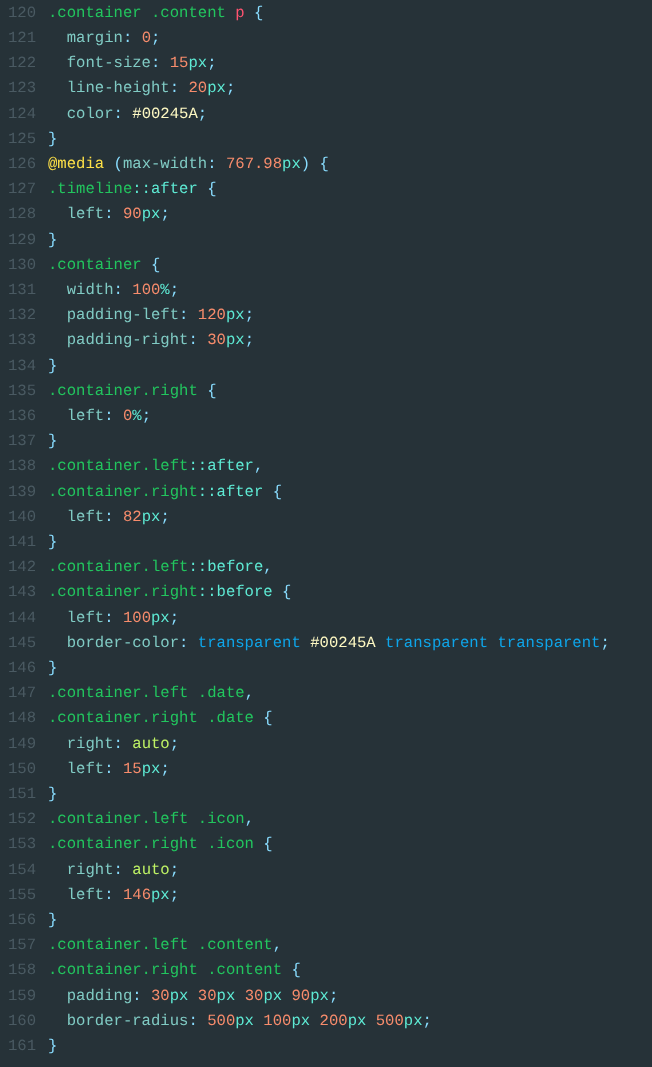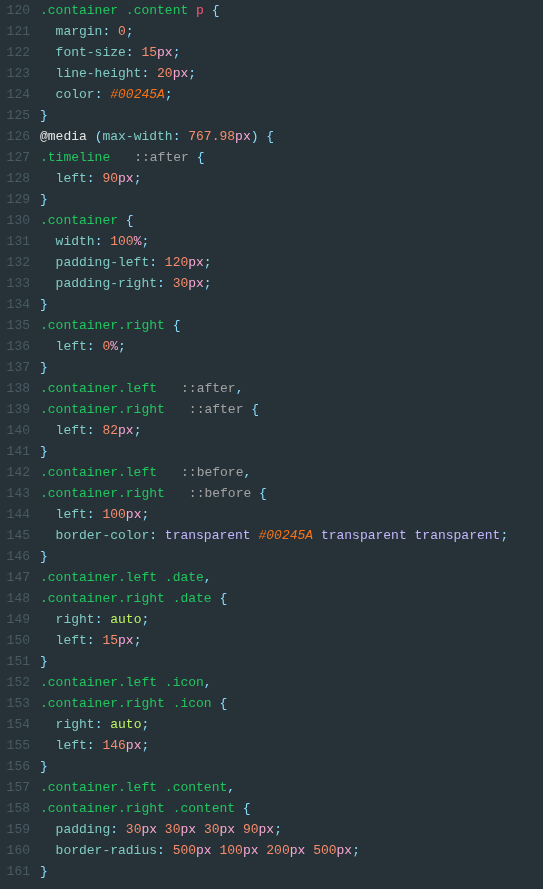--- a/index.html
+++ b/index.html
@@ -19,31 +19,31 @@
   padding-right: 10px;
   user-select: none;
   flex-shrink: 0;
 }
 .code {
   flex: 1;
   overflow-x: auto;
 }
 .line { display: block; height: 21px; }
 .sel-class { color: #22c55e; }
-.sel-pseudo { color: #a3a3a3; margin-left: 24px; }
+.sel-pseudo { color: #5eead4; }
 .sel-tag { color: #ff5370; }
 .prop { color: #80cbc4; }
 .punct { color: #89ddff; }
 .num { color: #f78c6c; }
-.unit { color: #f9a8d4; }
-.color1 { color: #f97316; font-style: italic; }
-.atrule { color: #e5e5e5; }
+.unit { color: #5eead4; }
+.color1 { color: #fef9c3; }
+.atrule { color: #fde047; }
 .atcond { color: #89ddff; }
 .kw-auto { color: #bef264; }
-.kw-trans { color: #c4b5fd; }
+.kw-trans { color: #0ea5e9; }
 </style>
 </head>
 <body>
 
 
 
 <div class="gutter"><span class="line">120</span><span class="line">121</span><span class="line">122</span><span class="line">123</span><span class="line">124</span><span class="line">125</span><span class="line">126</span><span class="line">127</span><span class="line">128</span><span class="line">129</span><span class="line">130</span><span class="line">131</span><span class="line">132</span><span class="line">133</span><span class="line">134</span><span class="line">135</span><span class="line">136</span><span class="line">137</span><span class="line">138</span><span class="line">139</span><span class="line">140</span><span class="line">141</span><span class="line">142</span><span class="line">143</span><span class="line">144</span><span class="line">145</span><span class="line">146</span><span class="line">147</span><span class="line">148</span><span class="line">149</span><span class="line">150</span><span class="line">151</span><span class="line">152</span><span class="line">153</span><span class="line">154</span><span class="line">155</span><span class="line">156</span><span class="line">157</span><span class="line">158</span><span class="line">159</span><span class="line">160</span><span class="line">161</span></div>
 <div class="code"><span class="line"><span class="sel-class">.container</span><span class="punct"> </span><span class="sel-class">.content</span><span class="punct"> </span><span class="sel-tag">p</span><span class="punct"> {</span></span><span class="line"><span class="punct">  </span><span class="prop">margin</span><span class="punct">: </span><span class="num">0</span><span class="punct">;</span></span><span class="line"><span class="punct">  </span><span class="prop">font-size</span><span class="punct">: </span><span class="num">15</span><span class="unit">px</span><span class="punct">;</span></span><span class="line"><span class="punct">  </span><span class="prop">line-height</span><span class="punct">: </span><span class="num">20</span><span class="unit">px</span><span class="punct">;</span></span><span class="line"><span class="punct">  </span><span class="prop">color</span><span class="punct">: </span><span class="color1">#00245A</span><span class="punct">;</span></span><span class="line"><span class="punct">}</span></span><span class="line"><span class="atrule">@media</span><span class="punct"> </span><span class="atcond">(</span><span class="prop">max-width</span><span class="atcond">: </span><span class="num">767.98</span><span class="unit">px</span><span class="atcond">)</span><span class="punct"> {</span></span><span class="line"><span class="sel-class">.timeline</span><span class="sel-pseudo">::after</span><span class="punct"> {</span></span><span class="line"><span class="punct">  </span><span class="prop">left</span><span class="punct">: </span><span class="num">90</span><span class="unit">px</span><span class="punct">;</span></span><span class="line"><span class="punct">}</span></span><span class="line"><span class="sel-class">.container</span><span class="punct"> {</span></span><span class="line"><span class="punct">  </span><span class="prop">width</span><span class="punct">: </span><span class="num">100</span><span class="unit">%</span><span class="punct">;</span></span><span class="line"><span class="punct">  </span><span class="prop">padding-left</span><span class="punct">: </span><span class="num">120</span><span class="unit">px</span><span class="punct">;</span></span><span class="line"><span class="punct">  </span><span class="prop">padding-right</span><span class="punct">: </span><span class="num">30</span><span class="unit">px</span><span class="punct">;</span></span><span class="line"><span class="punct">}</span></span><span class="line"><span class="sel-class">.container</span><span class="sel-class">.right</span><span class="punct"> {</span></span><span class="line"><span class="punct">  </span><span class="prop">left</span><span class="punct">: </span><span class="num">0</span><span class="unit">%</span><span class="punct">;</span></span><span class="line"><span class="punct">}</span></span><span class="line"><span class="sel-class">.container</span><span class="sel-class">.left</span><span class="sel-pseudo">::after</span><span class="punct">,</span></span><span class="line"><span class="sel-class">.container</span><span class="sel-class">.right</span><span class="sel-pseudo">::after</span><span class="punct"> {</span></span><span class="line"><span class="punct">  </span><span class="prop">left</span><span class="punct">: </span><span class="num">82</span><span class="unit">px</span><span class="punct">;</span></span><span class="line"><span class="punct">}</span></span><span class="line"><span class="sel-class">.container</span><span class="sel-class">.left</span><span class="sel-pseudo">::before</span><span class="punct">,</span></span><span class="line"><span class="sel-class">.container</span><span class="sel-class">.right</span><span class="sel-pseudo">::before</span><span class="punct"> {</span></span><span class="line"><span class="punct">  </span><span class="prop">left</span><span class="punct">: </span><span class="num">100</span><span class="unit">px</span><span class="punct">;</span></span><span class="line"><span class="punct">  </span><span class="prop">border-color</span><span class="punct">: </span><span class="kw-trans">transparent</span><span class="punct"> </span><span class="color1">#00245A</span><span class="punct"> </span><span class="kw-trans">transparent</span><span class="punct"> </span><span class="kw-trans">transparent</span><span class="punct">;</span></span><span class="line"><span class="punct">}</span></span><span class="line"><span class="sel-class">.container</span><span class="sel-class">.left</span><span class="punct"> </span><span class="sel-class">.date</span><span class="punct">,</span></span><span class="line"><span class="sel-class">.container</span><span class="sel-class">.right</span><span class="punct"> </span><span class="sel-class">.date</span><span class="punct"> {</span></span><span class="line"><span class="punct">  </span><span class="prop">right</span><span class="punct">: </span><span class="kw-auto">auto</span><span class="punct">;</span></span><span class="line"><span class="punct">  </span><span class="prop">left</span><span class="punct">: </span><span class="num">15</span><span class="unit">px</span><span class="punct">;</span></span><span class="line"><span class="punct">}</span></span><span class="line"><span class="sel-class">.container</span><span class="sel-class">.left</span><span class="punct"> </span><span class="sel-class">.icon</span><span class="punct">,</span></span><span class="line"><span class="sel-class">.container</span><span class="sel-class">.right</span><span class="punct"> </span><span class="sel-class">.icon</span><span class="punct"> {</span></span><span class="line"><span class="punct">  </span><span class="prop">right</span><span class="punct">: </span><span class="kw-auto">auto</span><span class="punct">;</span></span><span class="line"><span class="punct">  </span><span class="prop">left</span><span class="punct">: </span><span class="num">146</span><span class="unit">px</span><span class="punct">;</span></span><span class="line"><span class="punct">}</span></span><span class="line"><span class="sel-class">.container</span><span class="sel-class">.left</span><span class="punct"> </span><span class="sel-class">.content</span><span class="punct">,</span></span><span class="line"><span class="sel-class">.container</span><span class="sel-class">.right</span><span class="punct"> </span><span class="sel-class">.content</span><span class="punct"> {</span></span><span class="line"><span class="punct">  </span><span class="prop">padding</span><span class="punct">: </span><span class="num">30</span><span class="unit">px</span><span class="punct"> </span><span class="num">30</span><span class="unit">px</span><span class="punct"> </span><span class="num">30</span><span class="unit">px</span><span class="punct"> </span><span class="num">90</span><span class="unit">px</span><span class="punct">;</span></span><span class="line"><span class="punct">  </span><span class="prop">border-radius</span><span class="punct">: </span><span class="num">500</span><span class="unit">px</span><span class="punct"> </span><span class="num">100</span><span class="unit">px</span><span class="punct"> </span><span class="num">200</span><span class="unit">px</span><span class="punct"> </span><span class="num">500</span><span class="unit">px</span><span class="punct">;</span></span><span class="line"><span class="punct">}</span></span></div>
 
 

